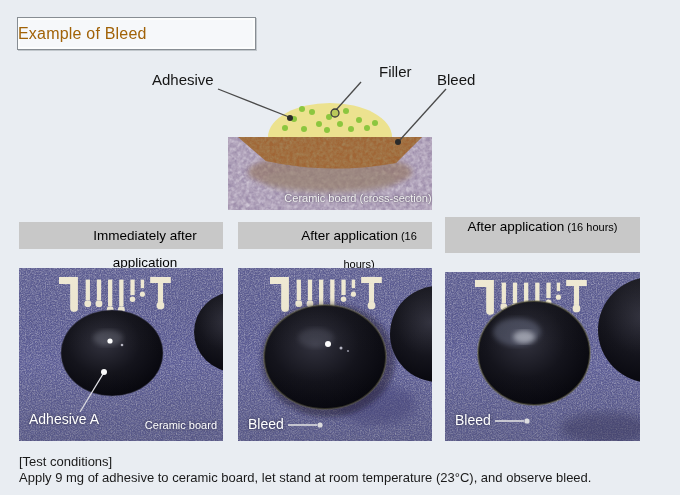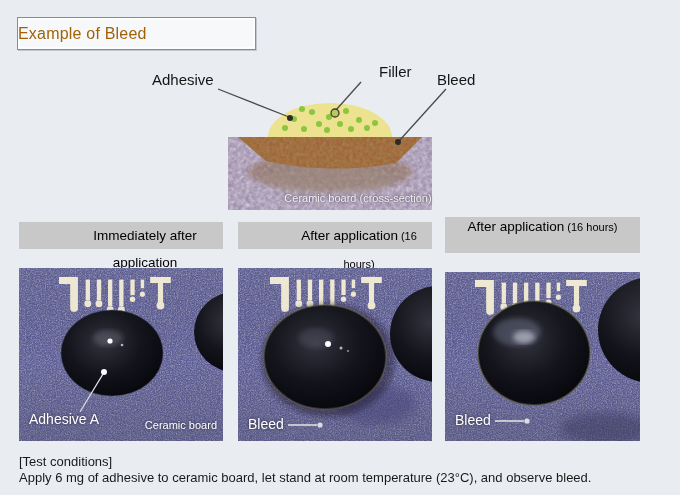--- a/index.html
+++ b/index.html
@@ -240,16 +240,16 @@
         <line x1="50" y1="149" x2="79" y2="149" stroke="#ffffff" stroke-width="1.6"></line>
         <circle cx="82" cy="149" r="2.6" fill="#ffffff"></circle>
         <rect width="195" height="169" fill="url(#vig)"></rect>
       </svg>
       <div class="plabel plabel-bleed">Bleed</div>
     </div>
   </div>
 
   <div class="test-conditions">
     <div>[Test conditions]</div>
-    <div>Apply 6 mg of adhesive to ceramic board, let stand at room temperature (23°C), and observe bleed.</div>
+    <div>Apply 9 mg of adhesive to ceramic board, let stand at room temperature (23°C), and observe bleed.</div>
   </div>
 
 </div>
 
 </body></html>

